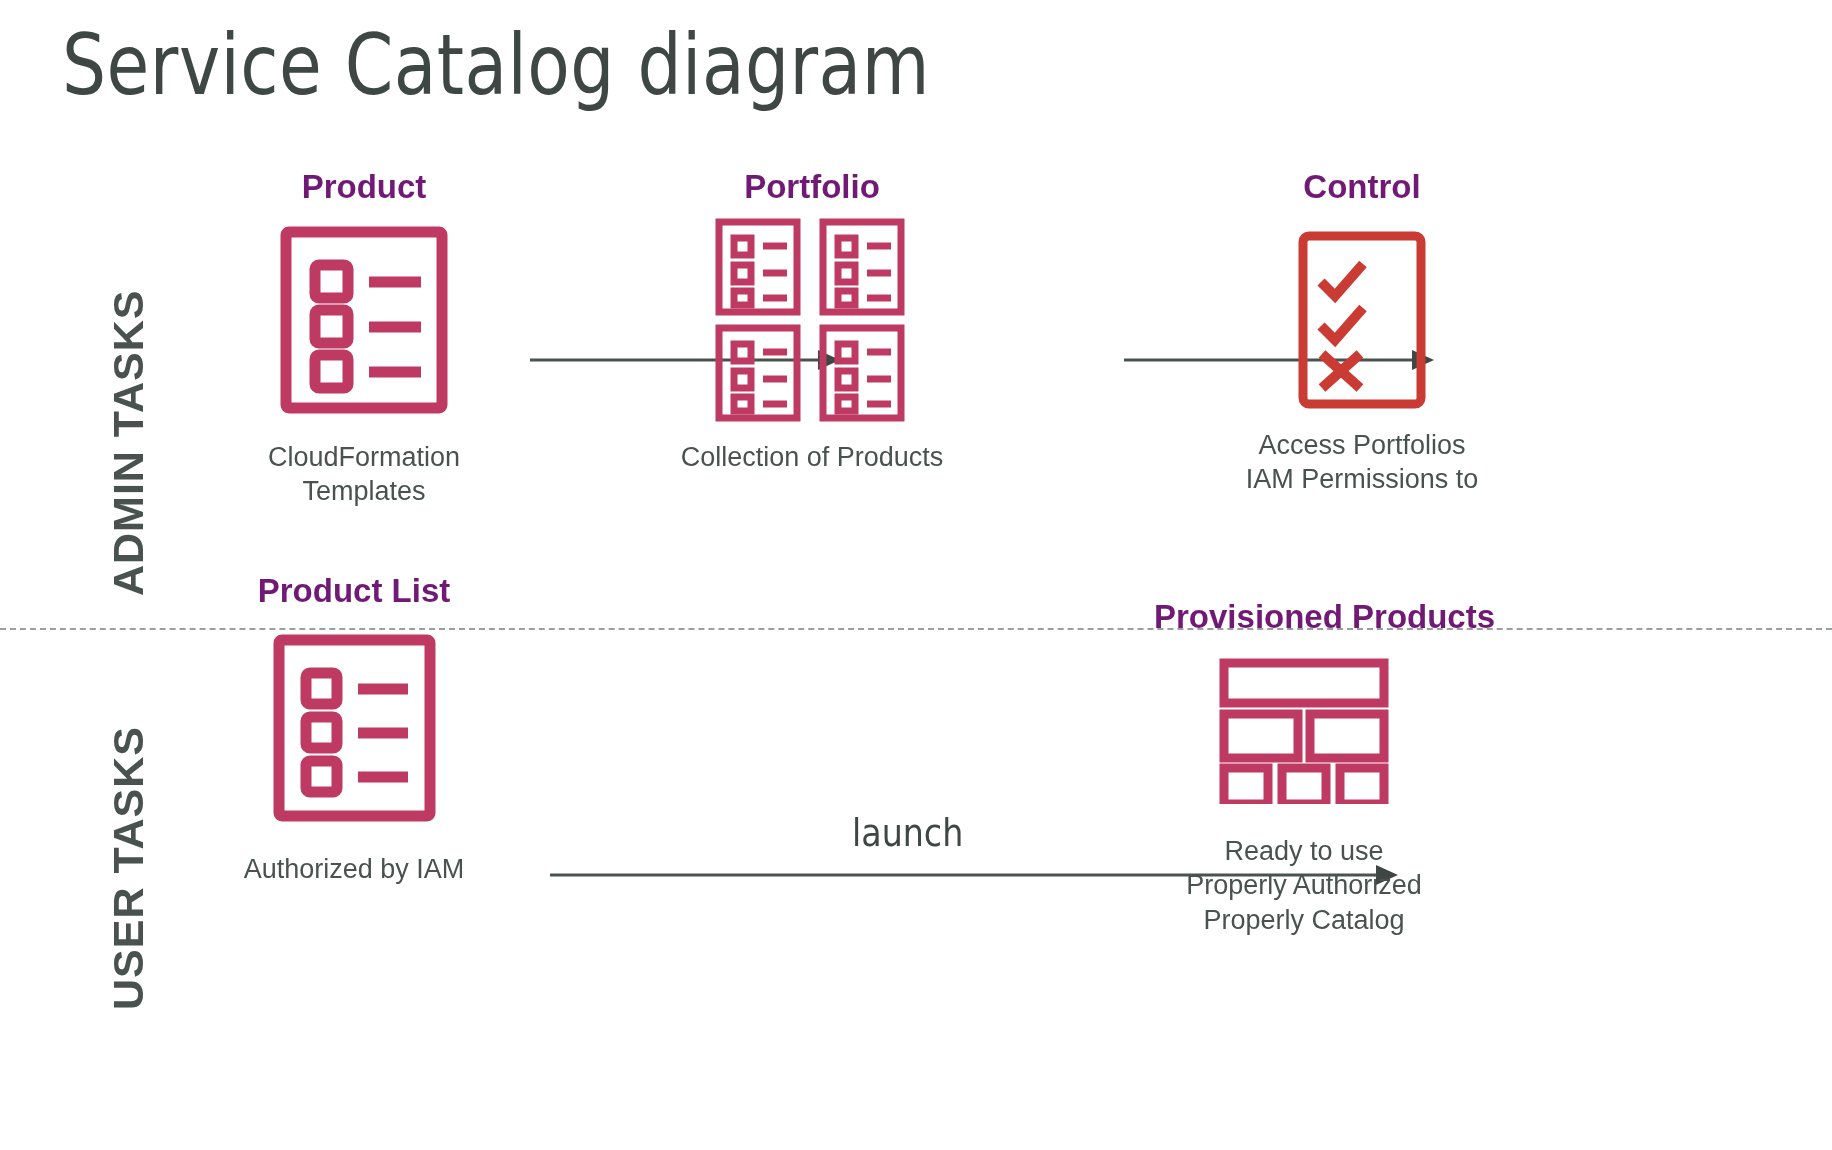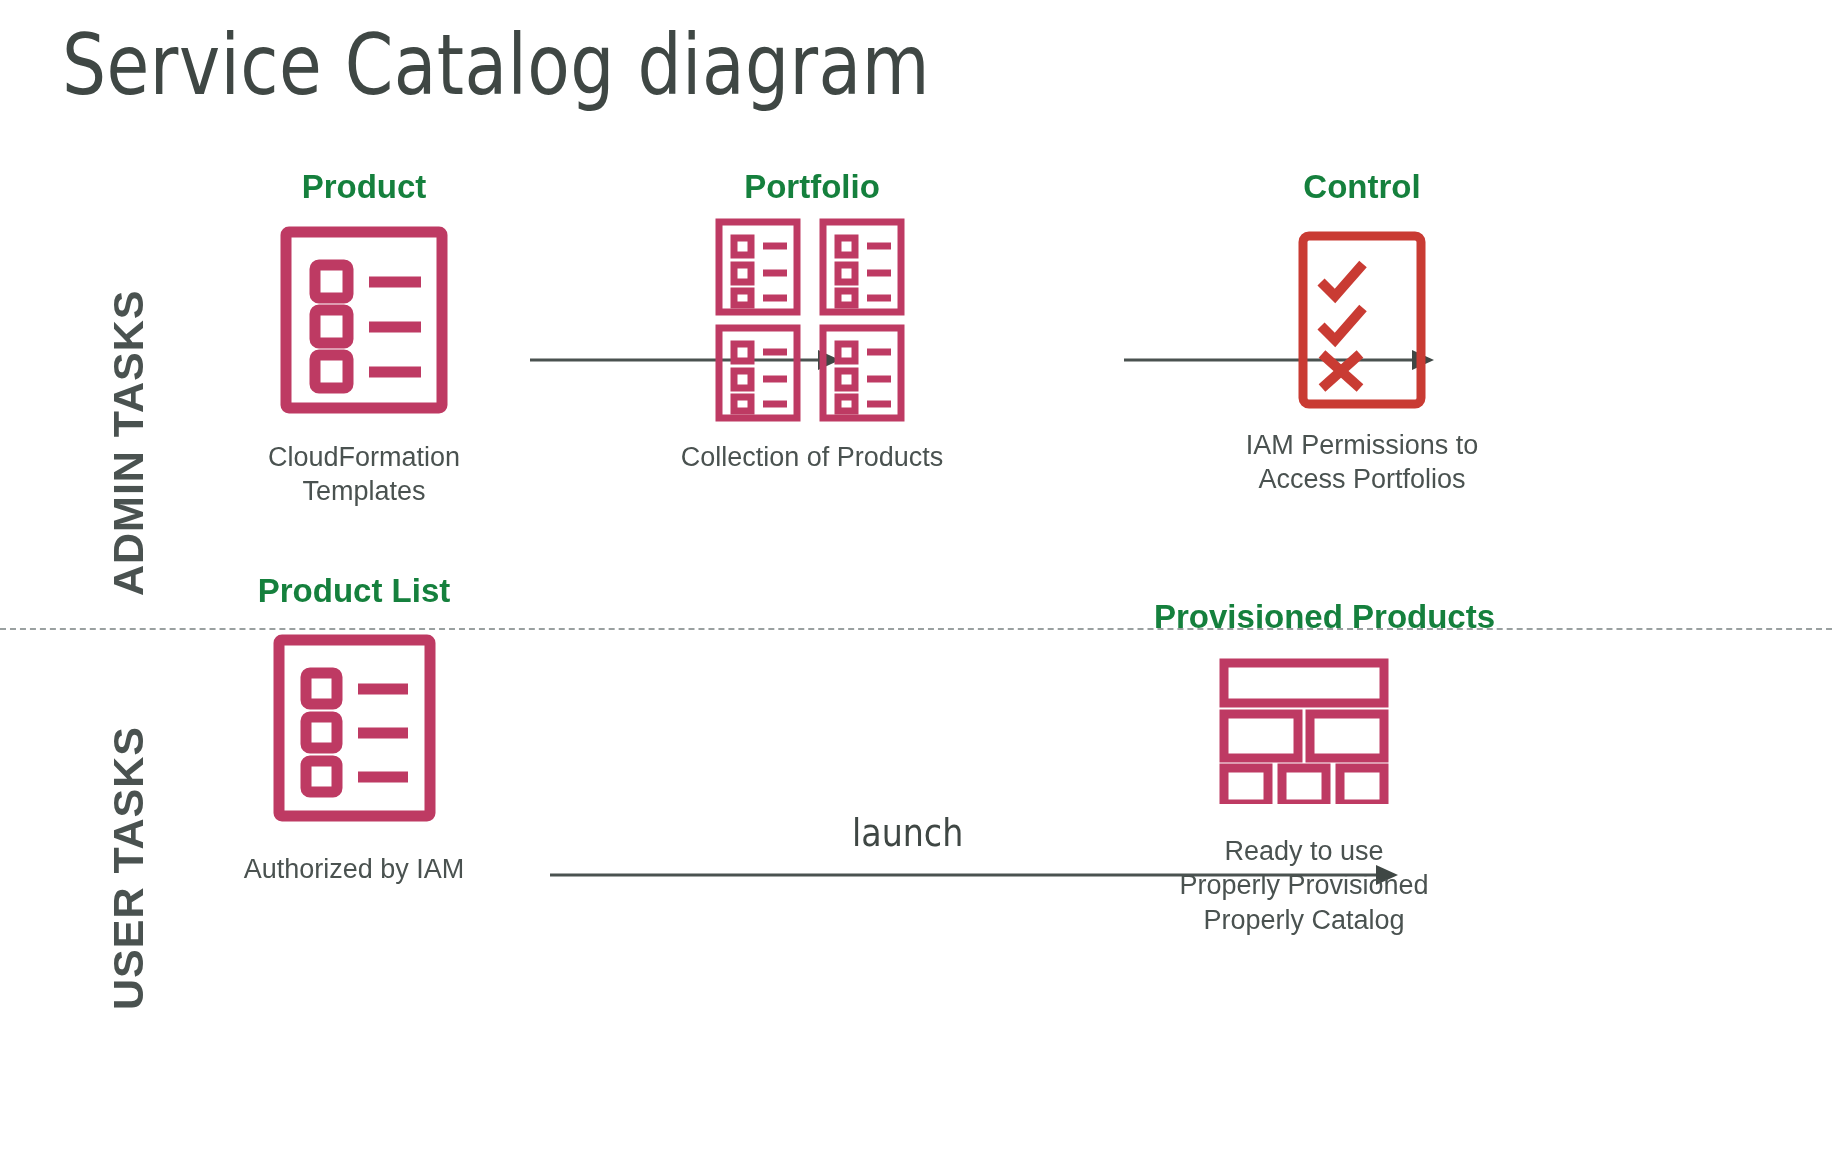--- a/index.html
+++ b/index.html
@@ -61,21 +61,21 @@
   }
 
   
   .node {
     position: absolute;
     text-align: center;
   }
   .node-title {
     font-size: 33px;
     font-weight: bold;
-    color: #15803d;
+    color: #701a75;
     line-height: 1.15;
     white-space: nowrap;
   }
   .node-caption {
     font-size: 27px;
     font-weight: normal;
     color: #4a5250;
     line-height: 1.28;
     white-space: nowrap;
   }
@@ -229,22 +229,22 @@
     <div class="icon-wrap">
       <svg width="130" height="180" viewBox="0 0 130 180">
         <rect x="6" y="6" width="118" height="168" rx="6" ry="6" fill="none" stroke="#C93B33" stroke-width="9"></rect>
         <polyline points="24,52 38,66 66,34" fill="none" stroke="#C93B33" stroke-width="10" stroke-linecap="butt" stroke-linejoin="miter"></polyline>
         <polyline points="24,96 38,110 66,78" fill="none" stroke="#C93B33" stroke-width="10" stroke-linecap="butt" stroke-linejoin="miter"></polyline>
         <line x1="25" y1="124" x2="63" y2="158" stroke="#C93B33" stroke-width="10" stroke-linecap="butt"></line>
         <line x1="63" y1="124" x2="25" y2="158" stroke="#C93B33" stroke-width="10" stroke-linecap="butt"></line>
       </svg>
     </div>
     <div class="node-caption">
+      <div>Access Portfolios</div>
       <div>IAM Permissions to</div>
-      <div>Access Portfolios</div>
     </div>
   </div>
 
   <div class="node" id="node-product-list">
     <div class="node-title">Product List</div>
     <div class="icon-wrap">
       <svg width="165" height="190" viewBox="0 0 165 190">
         <rect x="7" y="7" width="151" height="176" rx="3" ry="3" fill="none" stroke="#BE3A63" stroke-width="11"></rect>
         <rect x="34" y="40" width="31" height="31" rx="4" ry="4" fill="none" stroke="#BE3A63" stroke-width="11"></rect>
         <line x1="86" y1="56" x2="136" y2="56" stroke="#BE3A63" stroke-width="11"></line>
@@ -280,18 +280,18 @@
           <rect x="91" y="56" width="74" height="44"></rect>
 
           <rect x="5" y="110" width="44" height="36"></rect>
           <rect x="63" y="110" width="44" height="36"></rect>
           <rect x="121" y="110" width="44" height="36"></rect>
         </g>
       </svg>
     </div>
     <div class="node-caption">
       <div>Ready to use</div>
-      <div>Properly Provisioned</div>
+      <div>Properly Authorized</div>
       <div>Properly Catalog</div>
     </div>
   </div>
 
 </div>
 
 </body></html>

